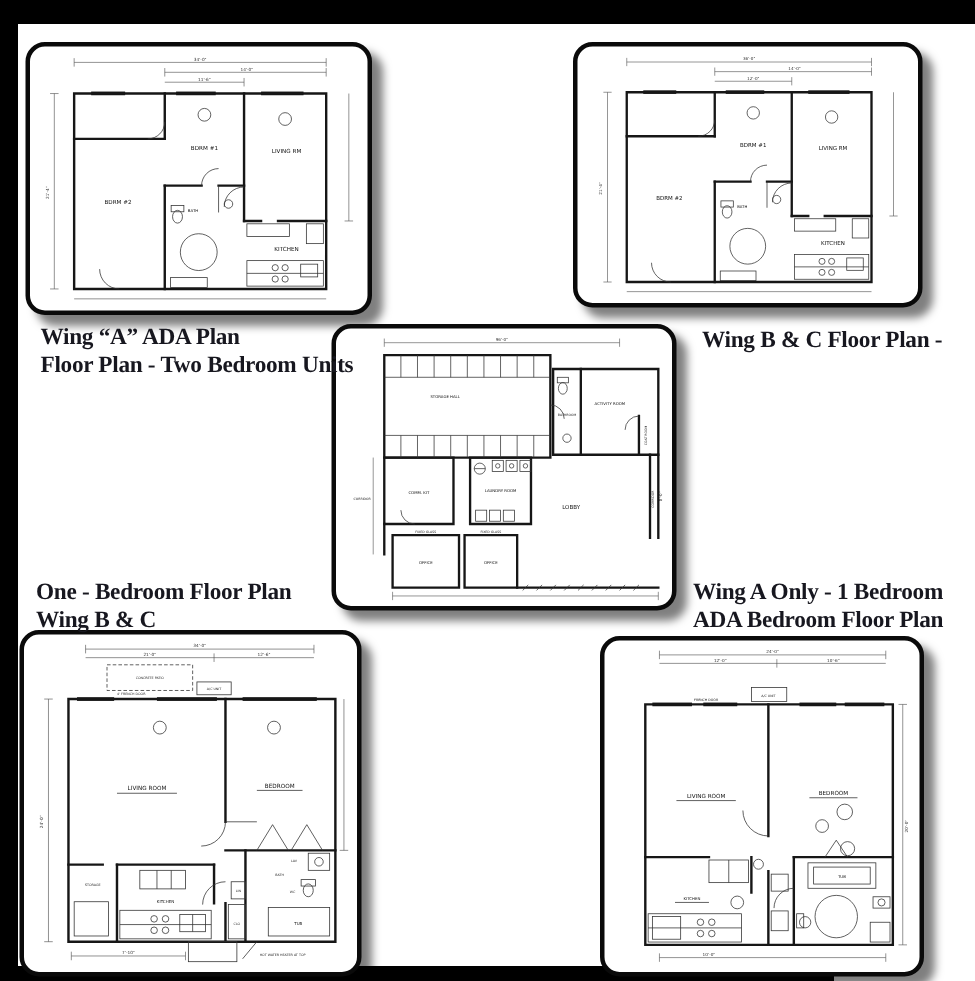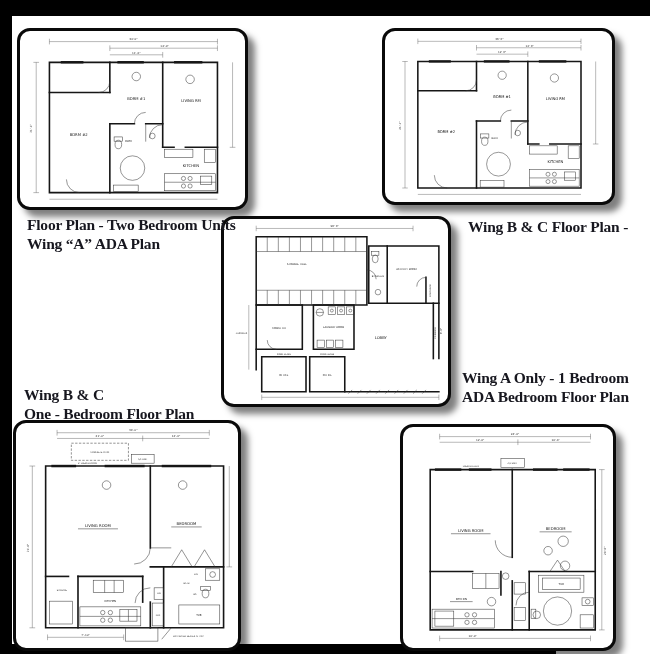--- a/index.html
+++ b/index.html
@@ -95,22 +95,22 @@
         <rect x="96" y="160" width="26" height="7"></rect>
       </g>
       <text class="rm" x="59" y="108">BDRM #2</text>
       <text class="rm" x="120" y="70">BDRM #1</text>
       <text class="rm" x="178" y="72">LIVING RM</text>
       <text class="rm" x="178" y="141">KITCHEN</text>
       <text class="rs" x="112" y="114">BATH</text>
     </svg>
   </div>
   <div class="caption" style="left:27px;top:215px;">
+    <div>Wing “A” ADA Plan</div>
     <div>Floor Plan - Two Bedroom Units</div>
-    <div>Wing “A” ADA Plan</div>
   </div>
 
   <div class="panel" style="left:382px;top:28px;width:233px;height:177px;">
     <svg viewBox="0 0 232 180">
       <g class="d">
         <line x1="28" y1="8" x2="206" y2="8"></line>
           <line x1="28" y1="5" x2="28" y2="11"></line>
           <line x1="206" y1="5" x2="206" y2="11"></line>
         <line x1="92" y1="15" x2="206" y2="15"></line>
           <line x1="92" y1="12" x2="92" y2="18"></line>
@@ -263,22 +263,22 @@
       <text class="rx" x="14" y="121">CORRIDOR</text>
       <text class="rx" transform="rotate(-90 225 120)" x="225" y="120">CORRIDOR</text>
       <text class="rx" x="60" y="144.5">FIXED GLASS</text>
       <text class="rx" x="107" y="144.5">FIXED GLASS</text>
       <text class="rs" x="60" y="167">OFFICE</text>
       <text class="rs" x="107" y="167">OFFICE</text>
     </svg>
   </div>
 
   <div class="caption" style="left:24px;top:385px;">
+    <div>One - Bedroom Floor Plan</div>
     <div>Wing B &amp; C</div>
-    <div>One - Bedroom Floor Plan</div>
   </div>
   <div class="panel" style="left:13px;top:420px;width:228px;height:231px;">
     <svg viewBox="0 0 227 230">
       <g class="d">
         <line x1="40" y1="7" x2="200" y2="7"></line>
           <line x1="40" y1="4" x2="40" y2="10"></line>
           <line x1="200" y1="4" x2="200" y2="10"></line>
         <line x1="40" y1="13" x2="200" y2="13"></line>
           <line x1="130" y1="10" x2="130" y2="16"></line>
         <line x1="14" y1="42" x2="14" y2="212"></line>
@@ -357,21 +357,21 @@
       <text class="rx" x="186" y="156">LAV</text>
       <text class="rx" x="176" y="166">BATH</text>
       <text class="rx" x="185" y="178">WC</text>
       <text class="rs" x="189" y="200">TUB</text>
       <text class="rx" x="146" y="200">CLO</text>
       <text class="rx" x="147" y="177">LIN</text>
       <text class="rx" x="178" y="222">HOT WATER HEATER AT TOP</text>
     </svg>
   </div>
 
-  <div class="caption" style="left:462px;top:368px;">
+  <div class="caption" style="left:462px;top:385px;">
     <div>Wing A Only - 1 Bedroom</div>
     <div>ADA Bedroom Floor Plan</div>
   </div>
   <div class="panel" style="left:400px;top:424px;width:216px;height:227px;">
     <svg viewBox="0 0 215 228">
       <g class="d">
         <line x1="35" y1="7" x2="195" y2="7"></line>
           <line x1="35" y1="4" x2="35" y2="10"></line>
           <line x1="195" y1="4" x2="195" y2="10"></line>
         <line x1="35" y1="13" x2="195" y2="13"></line>

